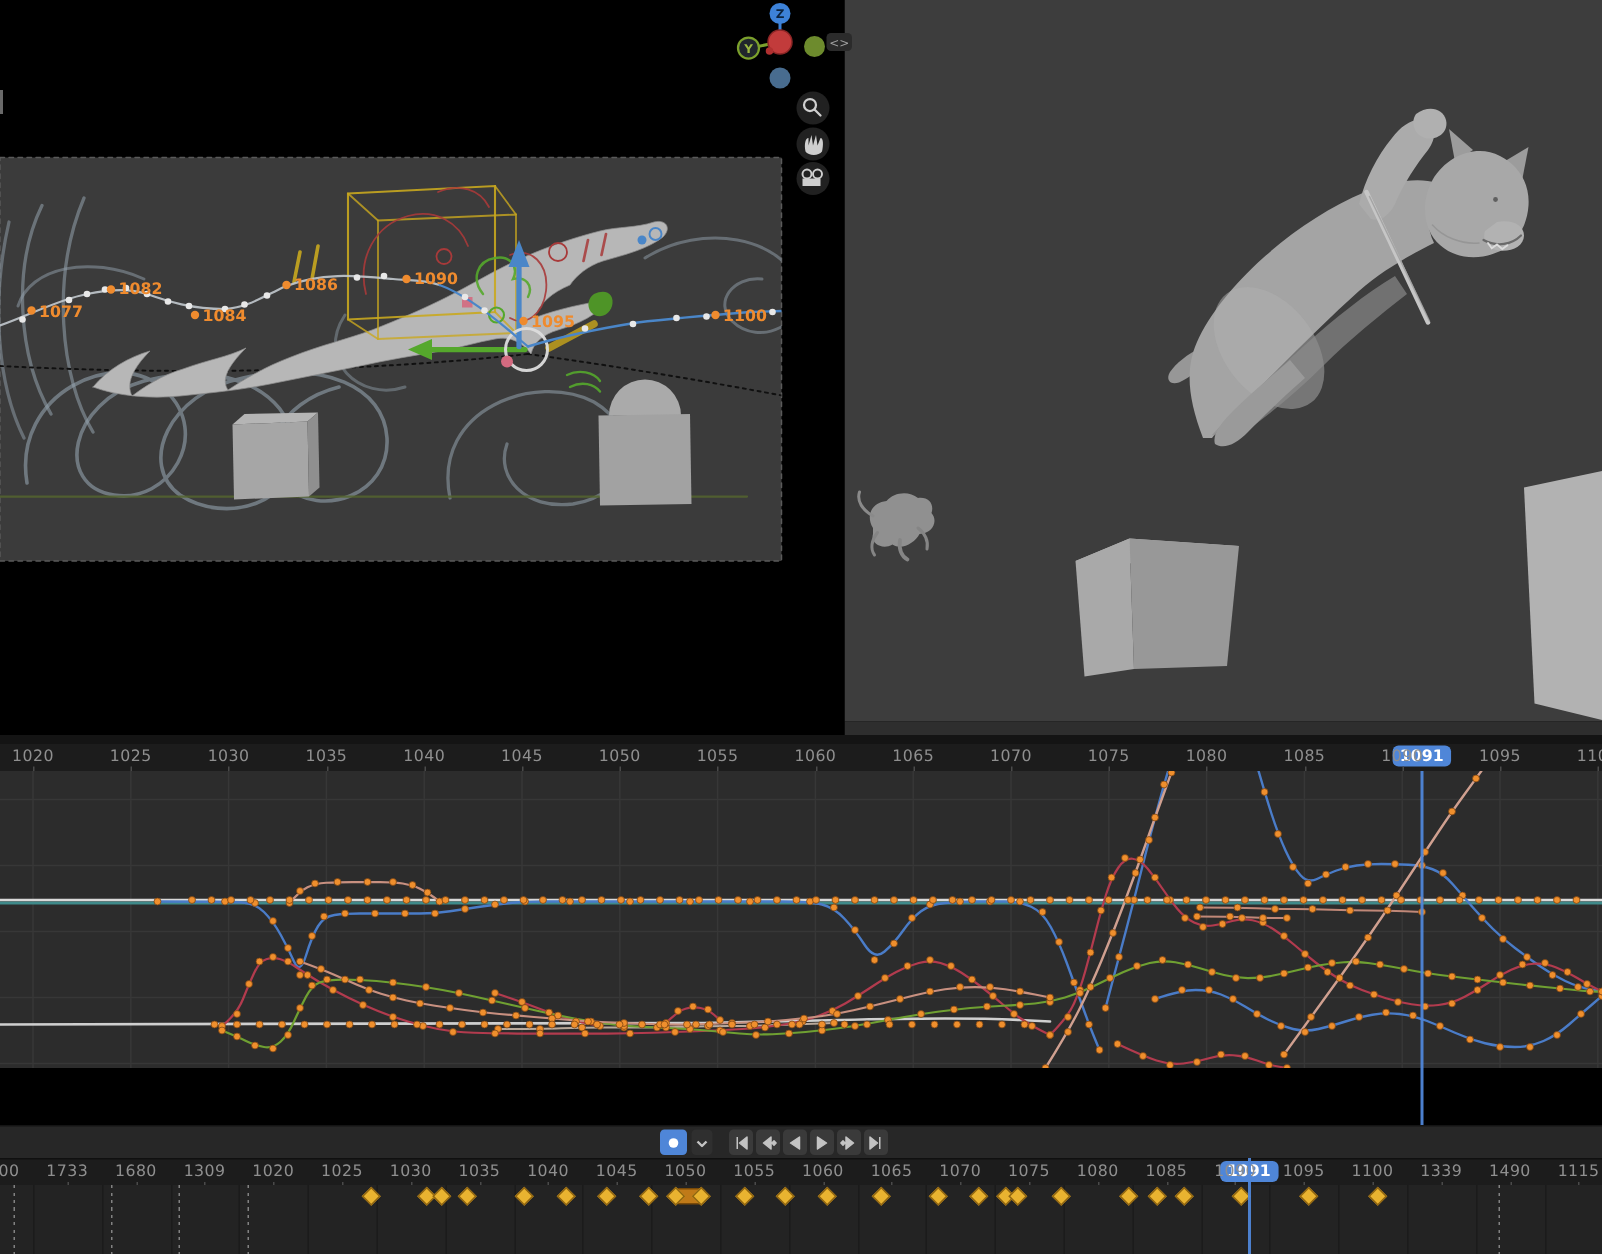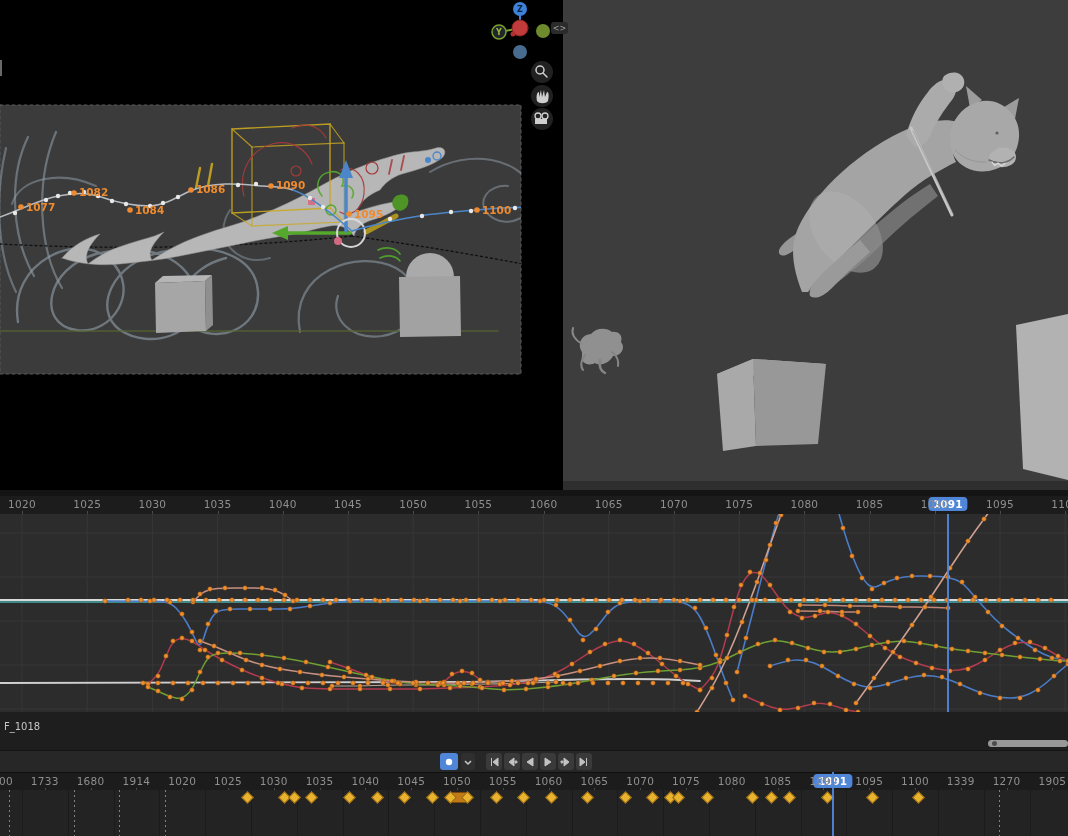--- a/index.html
+++ b/index.html
@@ -662,25 +662,20 @@
         <circle cx="608" cy="683" r="2.3" fill="#ef8f2d" stroke="#7a4210" stroke-width="0.5"></circle>
         <circle cx="623" cy="683" r="2.3" fill="#ef8f2d" stroke="#7a4210" stroke-width="0.5"></circle>
         <circle cx="638" cy="683" r="2.3" fill="#ef8f2d" stroke="#7a4210" stroke-width="0.5"></circle>
         <circle cx="653" cy="683" r="2.3" fill="#ef8f2d" stroke="#7a4210" stroke-width="0.5"></circle>
         <circle cx="668" cy="683" r="2.3" fill="#ef8f2d" stroke="#7a4210" stroke-width="0.5"></circle>
         <circle cx="683" cy="683" r="2.3" fill="#ef8f2d" stroke="#7a4210" stroke-width="0.5"></circle>
       </svg>
   </div>
   <div id="graph-playhead" class="playhead" style="left: 946.84px; top: 514px; height: 236px;"></div>
 
-  <div id="graph-below">
-    <span id="f-label" style="position:absolute;left:4px;top:9px;">F_1018</span>
-    <div id="hscroll" style="top:28px;"></div>
-    <div id="hscroll-dot" style="top:29px;"></div>
-  </div>
 
   <div id="toolbar">
     <div id="transport">
         <div class="tbtn rec">
           <svg width="12" height="12" viewBox="0 0 12 12">
             <circle cx="6" cy="6" r="3.2" fill="#ffffff"></circle>
           </svg>
         </div>
         <div class="tbtn dd">
           <svg width="12" height="12" viewBox="0 0 12 12">
@@ -722,21 +717,21 @@
       </div>
   </div>
 
   <div id="btm-ruler">
     <div class="fbadge" id="btm-badge" style="left: 832.56px;">1091</div>
   <span class="rlabel" style="left: -1px;">1000</span>
       <span class="rlabel" style="left: 44.8px;">1733</span>
       <i class="rtick" style="left: 44.8px;"></i>
       <span class="rlabel" style="left: 90.6px;">1680</span>
       <i class="rtick" style="left: 90.6px;"></i>
-      <span class="rlabel" style="left: 136.4px;">1914</span>
+      <span class="rlabel" style="left: 136.4px;">1309</span>
       <i class="rtick" style="left: 136.4px;"></i>
       <span class="rlabel" style="left: 182.2px;">1020</span>
       <i class="rtick" style="left: 182.2px;"></i>
       <span class="rlabel" style="left: 228px;">1025</span>
       <i class="rtick" style="left: 228px;"></i>
       <span class="rlabel" style="left: 273.8px;">1030</span>
       <i class="rtick" style="left: 273.8px;"></i>
       <span class="rlabel" style="left: 319.6px;">1035</span>
       <i class="rtick" style="left: 319.6px;"></i>
       <span class="rlabel" style="left: 365.4px;">1040</span>
@@ -760,23 +755,23 @@
       <span class="rlabel" style="left: 777.6px;">1085</span>
       <i class="rtick" style="left: 777.6px;"></i>
       <span class="rlabel" style="left: 823.4px;">1090</span>
       <i class="rtick" style="left: 823.4px;"></i>
       <span class="rlabel" style="left: 869.2px;">1095</span>
       <i class="rtick" style="left: 869.2px;"></i>
       <span class="rlabel" style="left: 915px;">1100</span>
       <i class="rtick" style="left: 915px;"></i>
       <span class="rlabel" style="left: 960.8px;">1339</span>
       <i class="rtick" style="left: 960.8px;"></i>
-      <span class="rlabel" style="left: 1006.6px;">1270</span>
+      <span class="rlabel" style="left: 1006.6px;">1490</span>
       <i class="rtick" style="left: 1006.6px;"></i>
-      <span class="rlabel" style="left: 1052.4px;">1905</span>
+      <span class="rlabel" style="left: 1052.4px;">1115</span>
       <i class="rtick" style="left: 1052.4px;"></i>
     </div>
 
   <div id="btm-track">
       <div class="tcol" style="left: 21.9px;"></div>
       <div class="tcol" style="left: 67.7px;"></div>
       <div class="tcol" style="left: 113.5px;"></div>
       <div class="tcol" style="left: 159.3px;"></div>
       <div class="tcol" style="left: 205.1px;"></div>
       <div class="tcol" style="left: 250.9px;"></div>

